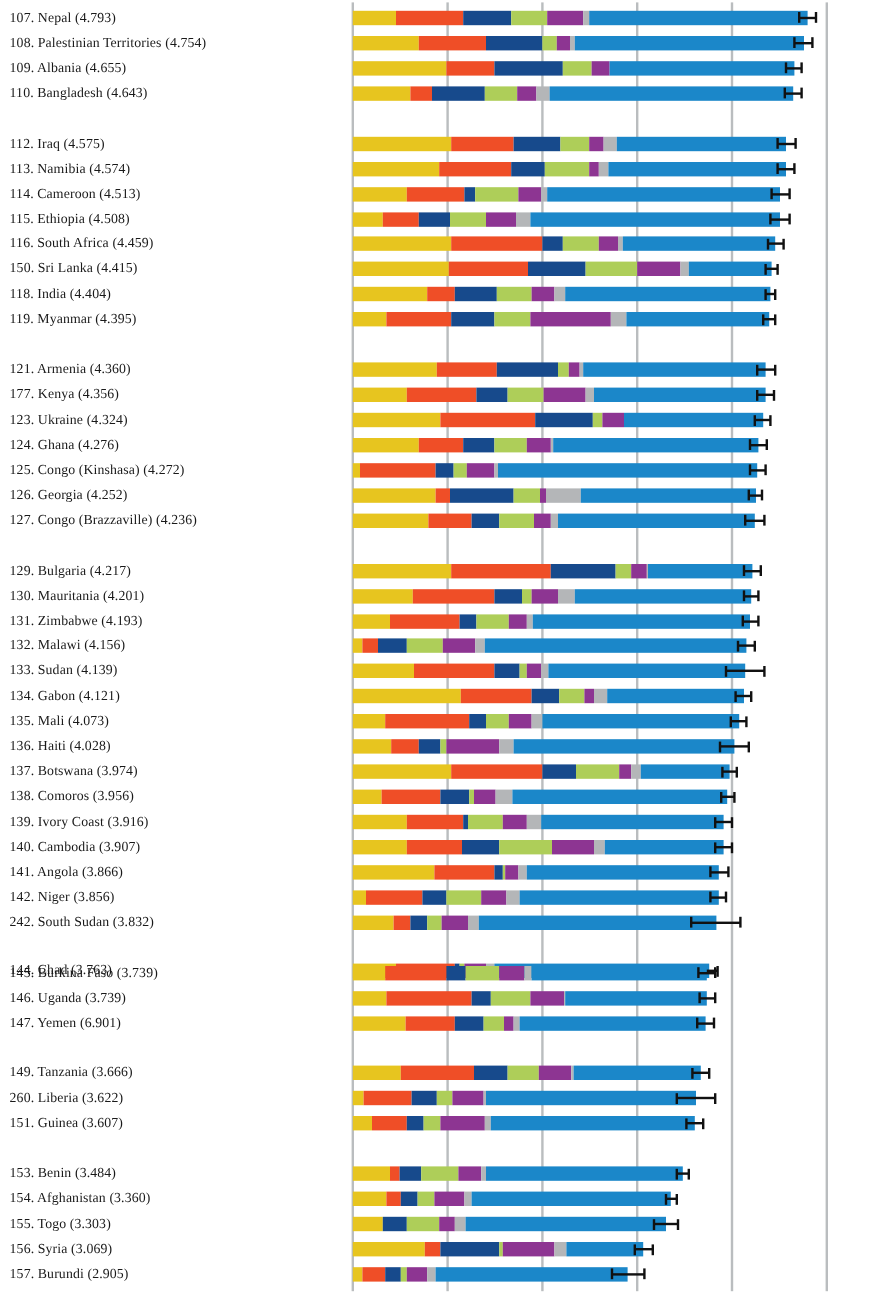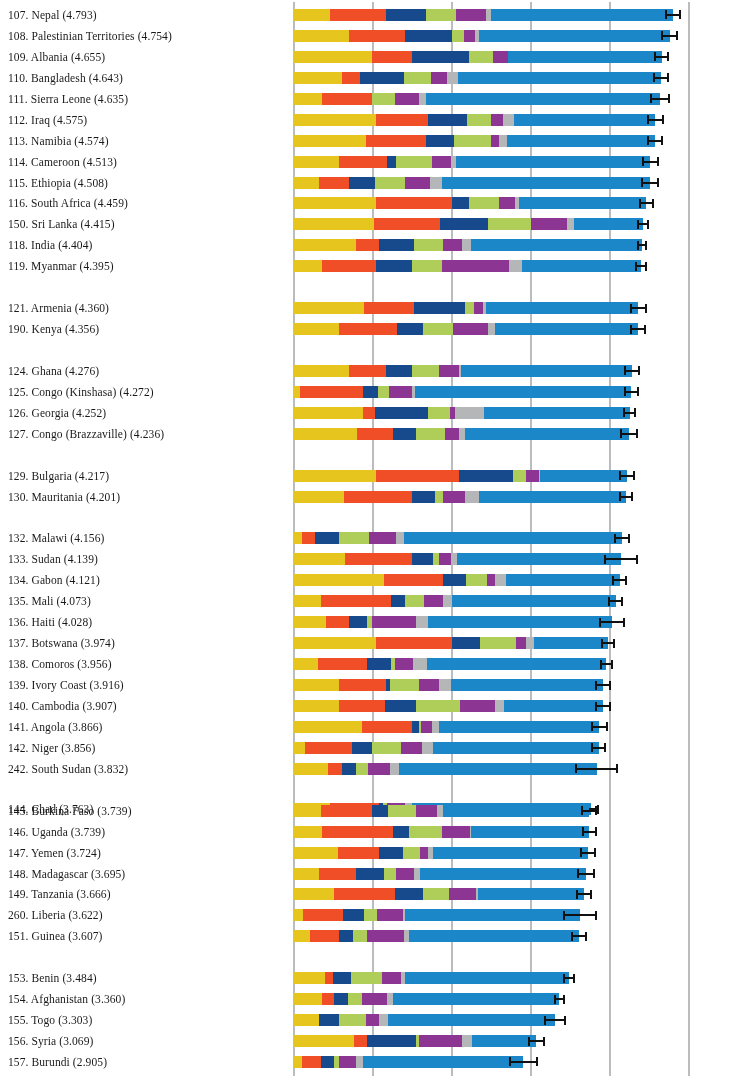--- a/index.html
+++ b/index.html
@@ -92,35 +92,20 @@
         <div class="seg" style="width: 43.45px; background: rgb(23, 74, 140);"></div>
         <div class="seg" style="width: 27.65px; background: rgb(174, 206, 89);"></div>
         <div class="seg" style="width: 15.8px; background: rgb(141, 53, 146);"></div>
         <div class="seg" style="width: 11.06px; background: rgb(180, 182, 184);"></div>
         <div class="seg" style="width: 202.477px; background: rgb(27, 135, 201);"></div>
       </div>
       <div class="whisker-line" style="left: 653.687px; width: 14.22px; top: 9.47px; background: rgb(17, 17, 17);"></div>
       <div class="whisker-cap" style="left: 652.687px; top: 5.97px; background: rgb(17, 17, 17);"></div>
       <div class="whisker-cap" style="left: 666.907px; top: 5.97px; background: rgb(17, 17, 17);"></div>
     </div>
-    <div class="row" style="top: 88.29px; height: 20.94px;">
-      <div class="country-label">111. Sierra Leone (4.635)</div>
-      <div class="bar" style="left: 294px; height: 12px;">
-        <div class="seg" style="width: 28.44px; background: rgb(231, 197, 31);"></div>
-        <div class="seg" style="width: 49.77px; background: rgb(239, 78, 39);"></div>
-        <div class="seg" style="width: 0px; background: rgb(23, 74, 140);"></div>
-        <div class="seg" style="width: 22.91px; background: rgb(174, 206, 89);"></div>
-        <div class="seg" style="width: 23.7px; background: rgb(141, 53, 146);"></div>
-        <div class="seg" style="width: 7.11px; background: rgb(180, 182, 184);"></div>
-        <div class="seg" style="width: 234.235px; background: rgb(27, 135, 201);"></div>
-      </div>
-      <div class="whisker-line" style="left: 651.475px; width: 17.38px; top: 9.47px; background: rgb(17, 17, 17);"></div>
-      <div class="whisker-cap" style="left: 650.475px; top: 5.97px; background: rgb(17, 17, 17);"></div>
-      <div class="whisker-cap" style="left: 667.855px; top: 5.97px; background: rgb(17, 17, 17);"></div>
-    </div>
     <div class="row" style="top: 109.23px; height: 20.94px;">
       <div class="country-label">112. Iraq (4.575)</div>
       <div class="bar" style="left: 294px; height: 12px;">
         <div class="seg" style="width: 82.16px; background: rgb(231, 197, 31);"></div>
         <div class="seg" style="width: 51.35px; background: rgb(239, 78, 39);"></div>
         <div class="seg" style="width: 39.5px; background: rgb(23, 74, 140);"></div>
         <div class="seg" style="width: 23.7px; background: rgb(174, 206, 89);"></div>
         <div class="seg" style="width: 12.64px; background: rgb(141, 53, 146);"></div>
         <div class="seg" style="width: 10.27px; background: rgb(180, 182, 184);"></div>
         <div class="seg" style="width: 141.805px; background: rgb(27, 135, 201);"></div>
@@ -243,34 +228,49 @@
         <div class="seg" style="width: 8.69px; background: rgb(174, 206, 89);"></div>
         <div class="seg" style="width: 8.69px; background: rgb(141, 53, 146);"></div>
         <div class="seg" style="width: 3.16px; background: rgb(180, 182, 184);"></div>
         <div class="seg" style="width: 152.47px; background: rgb(27, 135, 201);"></div>
       </div>
       <div class="whisker-line" style="left: 631.33px; width: 14.22px; top: 9.47px; background: rgb(17, 17, 17);"></div>
       <div class="whisker-cap" style="left: 630.33px; top: 5.97px; background: rgb(17, 17, 17);"></div>
       <div class="whisker-cap" style="left: 644.55px; top: 5.97px; background: rgb(17, 17, 17);"></div>
     </div>
     <div class="row" style="top: 318.63px; height: 20.94px;">
-      <div class="country-label">190. Kenya (4.356)</div>
+      <div class="country-label">177. Kenya (4.356)</div>
       <div class="bar" style="left: 294px; height: 12px;">
         <div class="seg" style="width: 45.03px; background: rgb(231, 197, 31);"></div>
         <div class="seg" style="width: 57.67px; background: rgb(239, 78, 39);"></div>
         <div class="seg" style="width: 26.07px; background: rgb(23, 74, 140);"></div>
         <div class="seg" style="width: 30.02px; background: rgb(174, 206, 89);"></div>
         <div class="seg" style="width: 34.76px; background: rgb(141, 53, 146);"></div>
         <div class="seg" style="width: 7.9px; background: rgb(180, 182, 184);"></div>
         <div class="seg" style="width: 142.674px; background: rgb(27, 135, 201);"></div>
       </div>
       <div class="whisker-line" style="left: 631.014px; width: 14.22px; top: 9.47px; background: rgb(17, 17, 17);"></div>
       <div class="whisker-cap" style="left: 630.014px; top: 5.97px; background: rgb(17, 17, 17);"></div>
       <div class="whisker-cap" style="left: 644.234px; top: 5.97px; background: rgb(17, 17, 17);"></div>
     </div>
+    <div class="row" style="top: 339.57px; height: 20.94px;">
+      <div class="country-label">123. Ukraine (4.324)</div>
+      <div class="bar" style="left: 294px; height: 12px;">
+        <div class="seg" style="width: 72.68px; background: rgb(231, 197, 31);"></div>
+        <div class="seg" style="width: 79.79px; background: rgb(239, 78, 39);"></div>
+        <div class="seg" style="width: 47.4px; background: rgb(23, 74, 140);"></div>
+        <div class="seg" style="width: 7.9px; background: rgb(174, 206, 89);"></div>
+        <div class="seg" style="width: 18.17px; background: rgb(141, 53, 146);"></div>
+        <div class="seg" style="width: 0px; background: rgb(180, 182, 184);"></div>
+        <div class="seg" style="width: 115.656px; background: rgb(27, 135, 201);"></div>
+      </div>
+      <div class="whisker-line" style="left: 629.276px; width: 12.64px; top: 9.47px; background: rgb(17, 17, 17);"></div>
+      <div class="whisker-cap" style="left: 628.276px; top: 5.97px; background: rgb(17, 17, 17);"></div>
+      <div class="whisker-cap" style="left: 640.916px; top: 5.97px; background: rgb(17, 17, 17);"></div>
+    </div>
     <div class="row" style="top: 360.51px; height: 20.94px;">
       <div class="country-label">124. Ghana (4.276)</div>
       <div class="bar" style="left: 294px; height: 12px;">
         <div class="seg" style="width: 54.51px; background: rgb(231, 197, 31);"></div>
         <div class="seg" style="width: 37.13px; background: rgb(239, 78, 39);"></div>
         <div class="seg" style="width: 26.07px; background: rgb(23, 74, 140);"></div>
         <div class="seg" style="width: 27.65px; background: rgb(174, 206, 89);"></div>
         <div class="seg" style="width: 19.75px; background: rgb(141, 53, 146);"></div>
         <div class="seg" style="width: 1.58px; background: rgb(180, 182, 184);"></div>
         <div class="seg" style="width: 171.114px; background: rgb(27, 135, 201);"></div>
@@ -347,20 +347,35 @@
         <div class="seg" style="width: 23.7px; background: rgb(23, 74, 140);"></div>
         <div class="seg" style="width: 7.9px; background: rgb(174, 206, 89);"></div>
         <div class="seg" style="width: 22.12px; background: rgb(141, 53, 146);"></div>
         <div class="seg" style="width: 13.43px; background: rgb(180, 182, 184);"></div>
         <div class="seg" style="width: 147.019px; background: rgb(27, 135, 201);"></div>
       </div>
       <div class="whisker-line" style="left: 619.559px; width: 12.64px; top: 9.47px; background: rgb(17, 17, 17);"></div>
       <div class="whisker-cap" style="left: 618.559px; top: 5.97px; background: rgb(17, 17, 17);"></div>
       <div class="whisker-cap" style="left: 631.199px; top: 5.97px; background: rgb(17, 17, 17);"></div>
     </div>
+    <div class="row" style="top: 507.09px; height: 20.94px;">
+      <div class="country-label">131. Zimbabwe (4.193)</div>
+      <div class="bar" style="left: 294px; height: 12px;">
+        <div class="seg" style="width: 30.81px; background: rgb(231, 197, 31);"></div>
+        <div class="seg" style="width: 58.46px; background: rgb(239, 78, 39);"></div>
+        <div class="seg" style="width: 13.43px; background: rgb(23, 74, 140);"></div>
+        <div class="seg" style="width: 27.65px; background: rgb(174, 206, 89);"></div>
+        <div class="seg" style="width: 14.22px; background: rgb(141, 53, 146);"></div>
+        <div class="seg" style="width: 5.53px; background: rgb(180, 182, 184);"></div>
+        <div class="seg" style="width: 181.147px; background: rgb(27, 135, 201);"></div>
+      </div>
+      <div class="whisker-line" style="left: 618.927px; width: 12.64px; top: 9.47px; background: rgb(17, 17, 17);"></div>
+      <div class="whisker-cap" style="left: 617.927px; top: 5.97px; background: rgb(17, 17, 17);"></div>
+      <div class="whisker-cap" style="left: 630.567px; top: 5.97px; background: rgb(17, 17, 17);"></div>
+    </div>
     <div class="row" style="top: 528.03px; height: 20.94px;">
       <div class="country-label">132. Malawi (4.156)</div>
       <div class="bar" style="left: 294px; height: 12px;">
         <div class="seg" style="width: 7.9px; background: rgb(231, 197, 31);"></div>
         <div class="seg" style="width: 12.64px; background: rgb(239, 78, 39);"></div>
         <div class="seg" style="width: 24.49px; background: rgb(23, 74, 140);"></div>
         <div class="seg" style="width: 30.02px; background: rgb(174, 206, 89);"></div>
         <div class="seg" style="width: 26.86px; background: rgb(141, 53, 146);"></div>
         <div class="seg" style="width: 7.9px; background: rgb(180, 182, 184);"></div>
         <div class="seg" style="width: 218.514px; background: rgb(27, 135, 201);"></div>
@@ -573,49 +588,34 @@
         <div class="seg" style="width: 33.18px; background: rgb(174, 206, 89);"></div>
         <div class="seg" style="width: 27.65px; background: rgb(141, 53, 146);"></div>
         <div class="seg" style="width: 0.79px; background: rgb(180, 182, 184);"></div>
         <div class="seg" style="width: 118.421px; background: rgb(27, 135, 201);"></div>
       </div>
       <div class="whisker-line" style="left: 583.061px; width: 12.64px; top: 9.47px; background: rgb(17, 17, 17);"></div>
       <div class="whisker-cap" style="left: 582.061px; top: 5.97px; background: rgb(17, 17, 17);"></div>
       <div class="whisker-cap" style="left: 594.701px; top: 5.97px; background: rgb(17, 17, 17);"></div>
     </div>
     <div class="row" style="top: 842.13px; height: 20.94px;">
-      <div class="country-label">147. Yemen (3.724)</div>
+      <div class="country-label">147. Yemen (6.901)</div>
       <div class="bar" style="left: 294px; height: 12px;">
         <div class="seg" style="width: 44.24px; background: rgb(231, 197, 31);"></div>
         <div class="seg" style="width: 40.29px; background: rgb(239, 78, 39);"></div>
         <div class="seg" style="width: 24.49px; background: rgb(23, 74, 140);"></div>
         <div class="seg" style="width: 17.38px; background: rgb(174, 206, 89);"></div>
         <div class="seg" style="width: 7.9px; background: rgb(141, 53, 146);"></div>
         <div class="seg" style="width: 4.74px; background: rgb(180, 182, 184);"></div>
         <div class="seg" style="width: 155.156px; background: rgb(27, 135, 201);"></div>
       </div>
       <div class="whisker-line" style="left: 581.086px; width: 14.22px; top: 9.47px; background: rgb(17, 17, 17);"></div>
       <div class="whisker-cap" style="left: 580.086px; top: 5.97px; background: rgb(17, 17, 17);"></div>
       <div class="whisker-cap" style="left: 594.306px; top: 5.97px; background: rgb(17, 17, 17);"></div>
     </div>
-    <div class="row" style="top: 863.07px; height: 20.94px;">
-      <div class="country-label">148. Madagascar (3.695)</div>
-      <div class="bar" style="left: 294px; height: 12px;">
-        <div class="seg" style="width: 25.28px; background: rgb(231, 197, 31);"></div>
-        <div class="seg" style="width: 37.13px; background: rgb(239, 78, 39);"></div>
-        <div class="seg" style="width: 27.65px; background: rgb(23, 74, 140);"></div>
-        <div class="seg" style="width: 11.85px; background: rgb(174, 206, 89);"></div>
-        <div class="seg" style="width: 18.17px; background: rgb(141, 53, 146);"></div>
-        <div class="seg" style="width: 6.32px; background: rgb(180, 182, 184);"></div>
-        <div class="seg" style="width: 165.505px; background: rgb(27, 135, 201);"></div>
-      </div>
-      <div class="whisker-line" style="left: 578.005px; width: 15.8px; top: 9.47px; background: rgb(17, 17, 17);"></div>
-      <div class="whisker-cap" style="left: 577.005px; top: 5.97px; background: rgb(17, 17, 17);"></div>
-      <div class="whisker-cap" style="left: 592.805px; top: 5.97px; background: rgb(17, 17, 17);"></div>
-    </div>
     <div class="row" style="top: 884.01px; height: 20.94px;">
       <div class="country-label">149. Tanzania (3.666)</div>
       <div class="bar" style="left: 294px; height: 12px;">
         <div class="seg" style="width: 40.29px; background: rgb(231, 197, 31);"></div>
         <div class="seg" style="width: 60.83px; background: rgb(239, 78, 39);"></div>
         <div class="seg" style="width: 27.65px; background: rgb(23, 74, 140);"></div>
         <div class="seg" style="width: 26.07px; background: rgb(174, 206, 89);"></div>
         <div class="seg" style="width: 26.86px; background: rgb(141, 53, 146);"></div>
         <div class="seg" style="width: 2.37px; background: rgb(180, 182, 184);"></div>
         <div class="seg" style="width: 105.544px; background: rgb(27, 135, 201);"></div>

